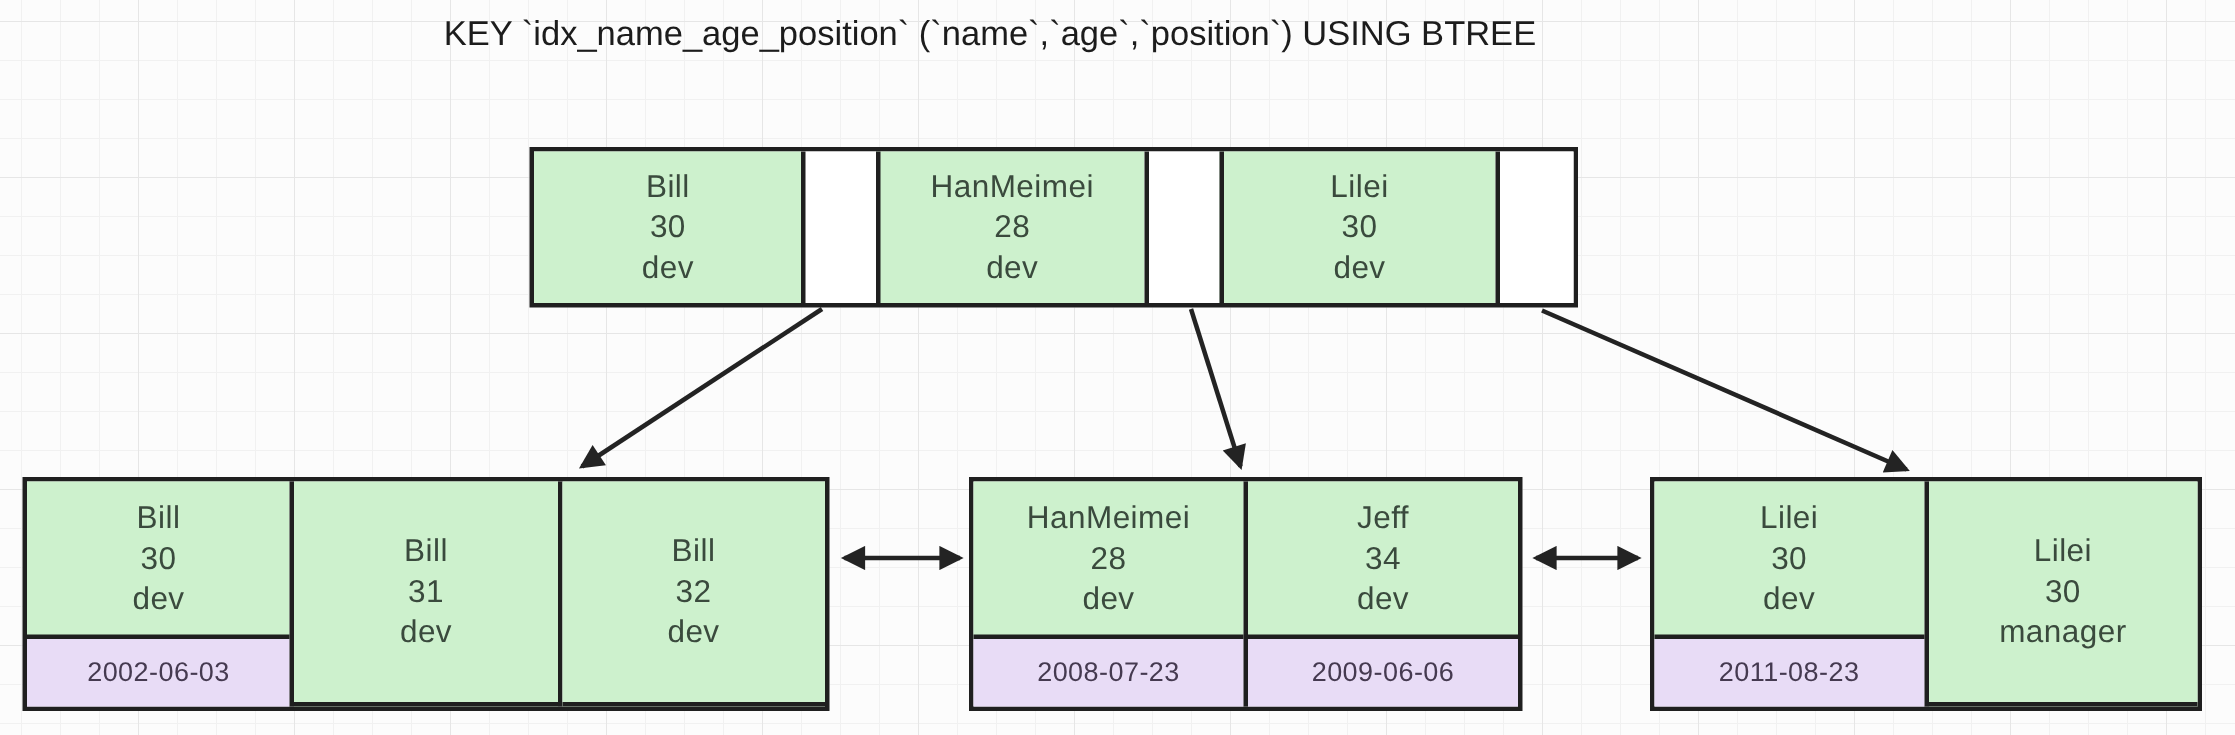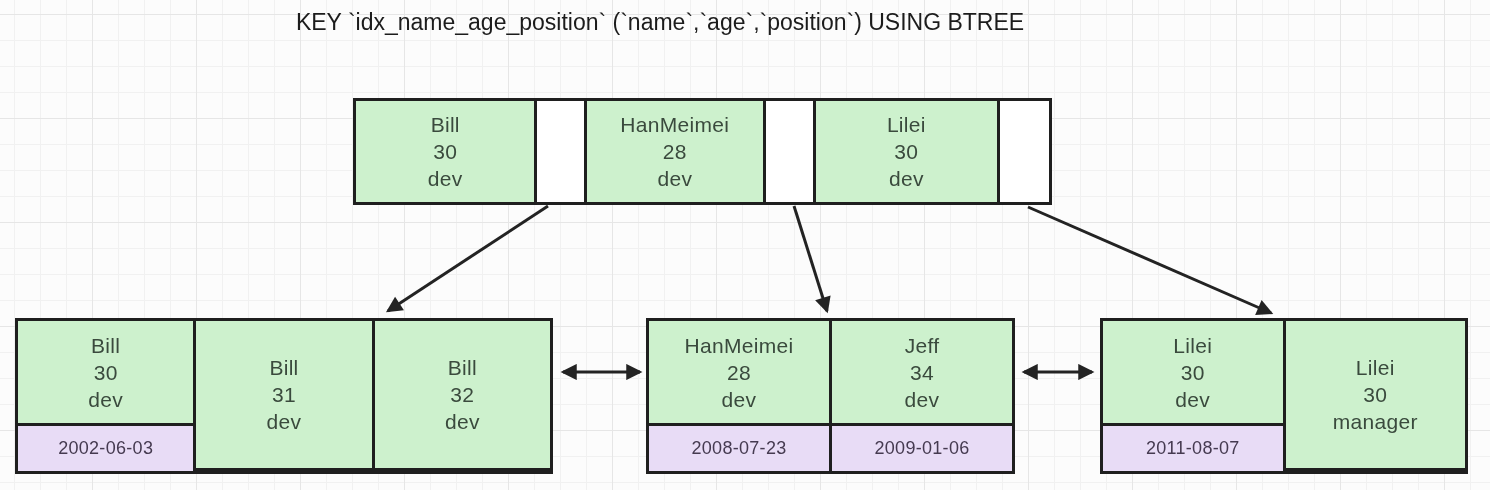--- a/index.html
+++ b/index.html
@@ -126,32 +126,32 @@
         <span>dev</span>
       </div>
       <div class="date">2008-07-23</div>
     </div>
     <div class="entry">
       <div class="rec">
         <span>Jeff</span>
         <span>34</span>
         <span>dev</span>
       </div>
-      <div class="date">2009-01-06</div>
+      <div class="date">2009-06-06</div>
     </div>
   </div>
 
   <div class="leaf leaf-3">
     <div class="entry">
       <div class="rec">
         <span>Lilei</span>
         <span>30</span>
         <span>dev</span>
       </div>
-      <div class="date">2011-08-07</div>
+      <div class="date">2011-08-23</div>
     </div>
     <div class="entry">
       <div class="rec">
         <span>Lilei</span>
         <span>30</span>
         <span>manager</span>
       </div>
     </div>
   </div>
 

